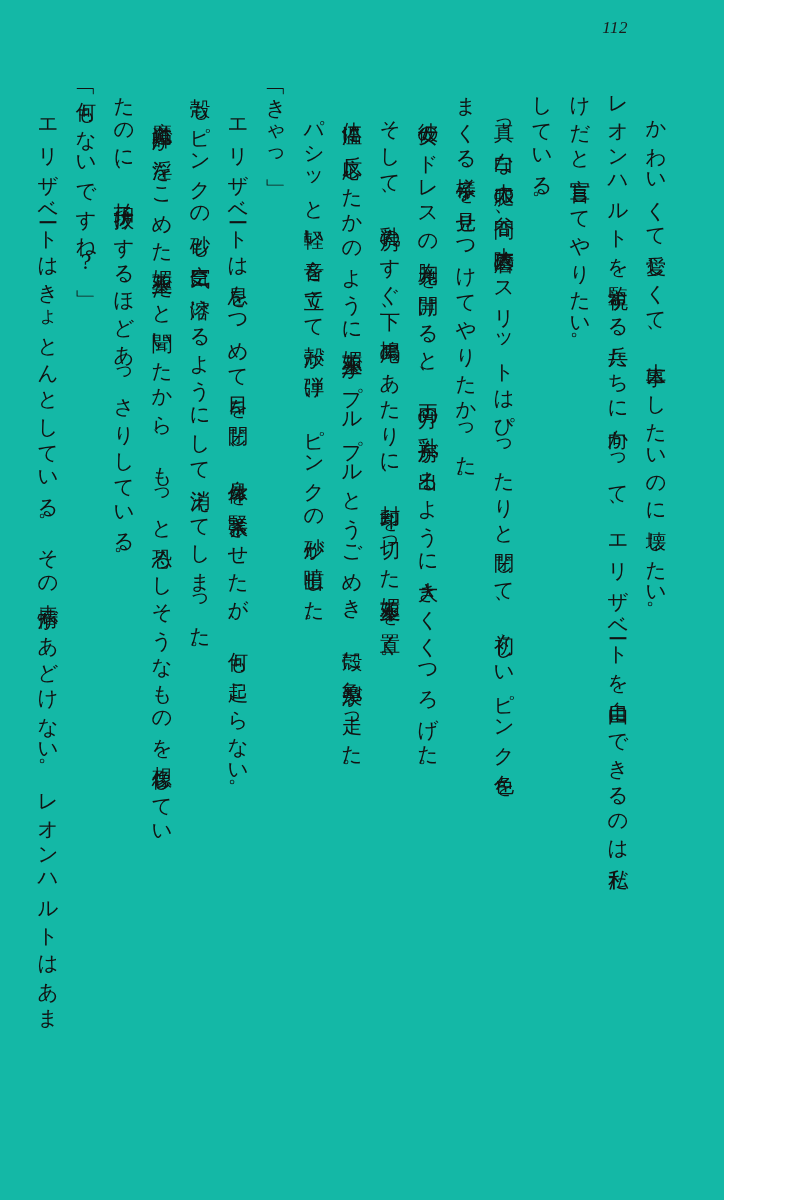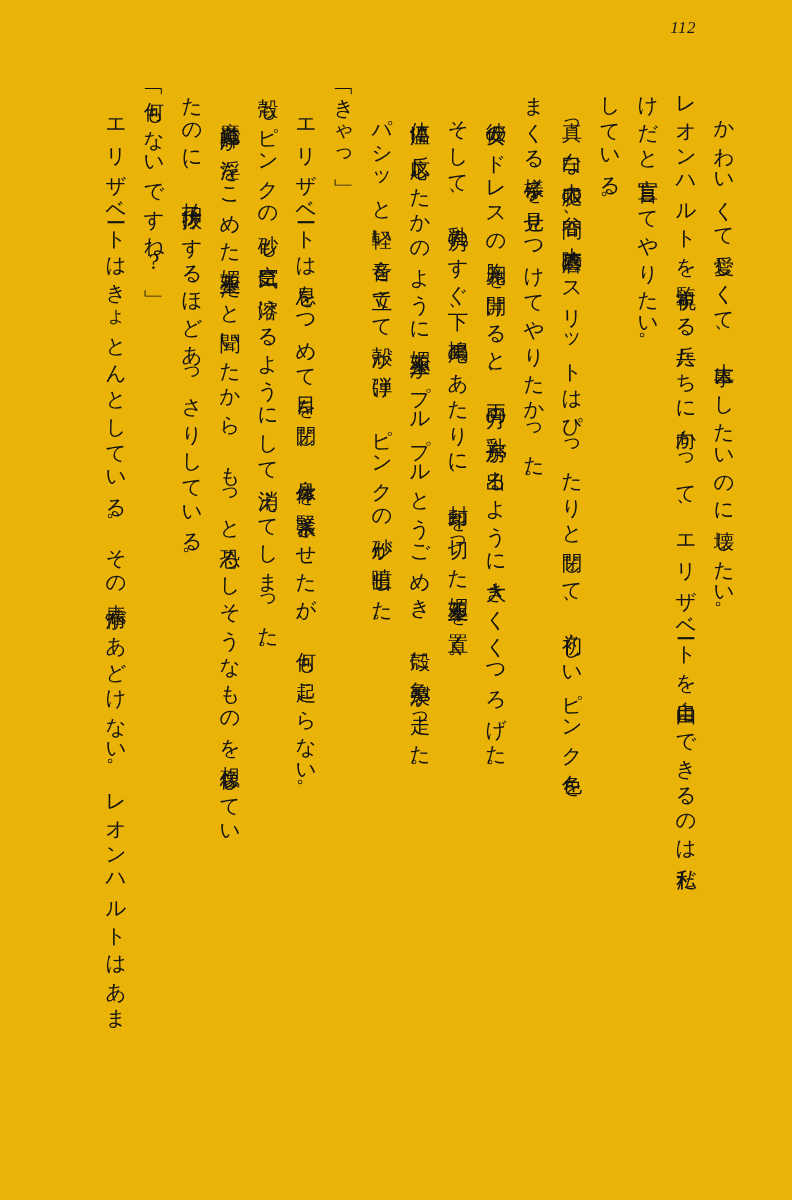--- a/index.html
+++ b/index.html
@@ -9,23 +9,23 @@
   }
   body {
     width: 792px;
     height: 1200px;
     overflow: hidden;
     font-family: "DejaVu Serif", "Liberation Serif", serif;
     color: #111111;
   }
   .page {
     position: relative;
-    width: 792px;
+    width: 724px;
     height: 1200px;
-    background: #eab308;
+    background: #14b8a6;
     box-sizing: border-box;
   }
   .page-number {
     position: absolute;
     top: 18px;
     right: 96px;
     font-family: "Liberation Serif", "DejaVu Serif", serif;
     font-style: italic;
     font-size: 17px;
     color: #1a1a1a;

